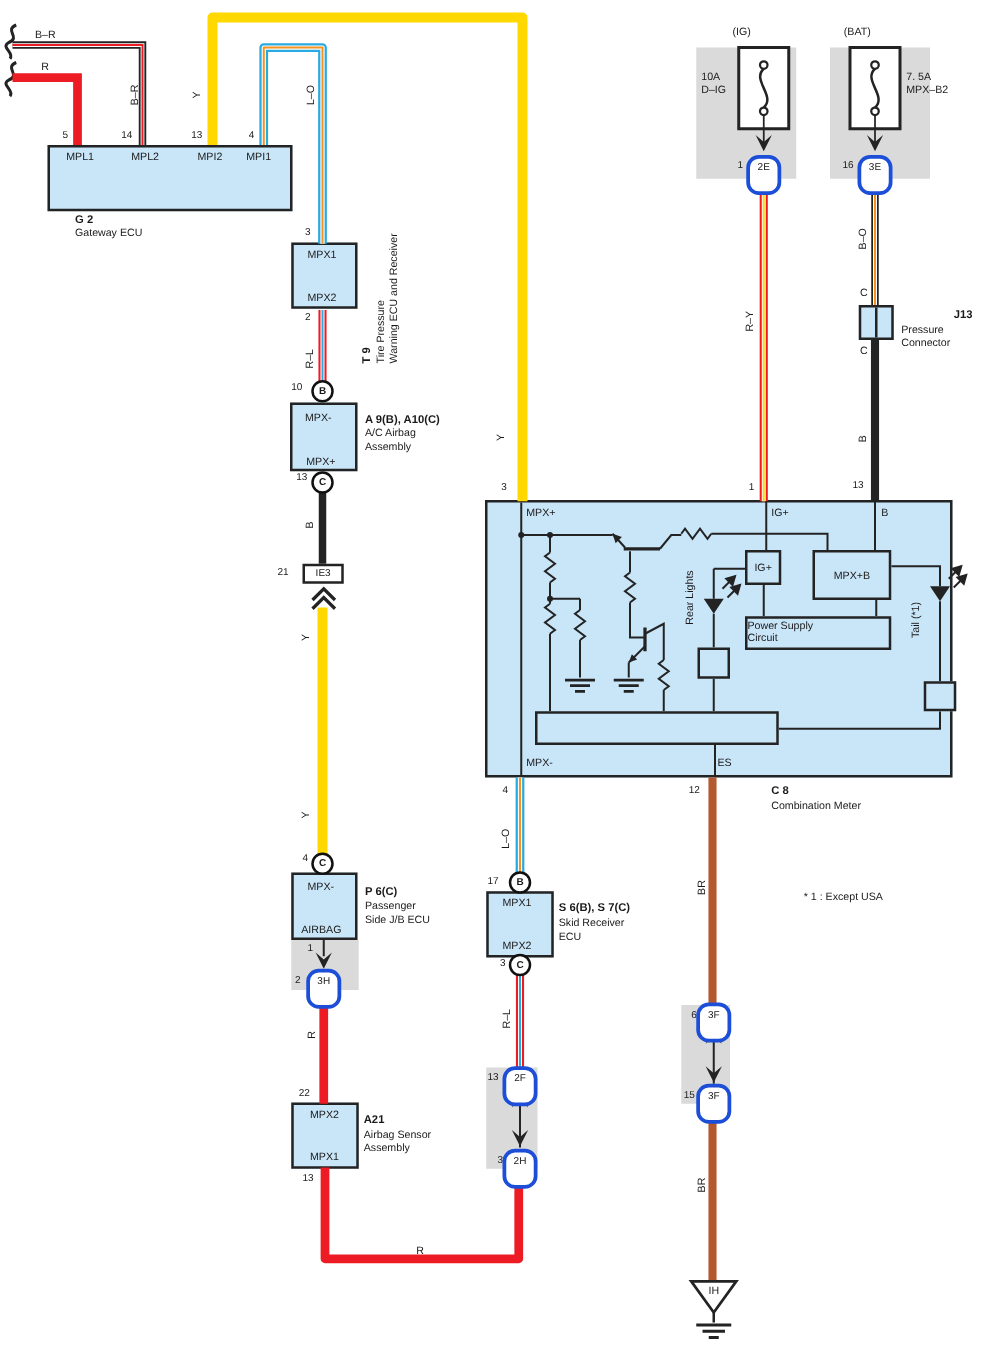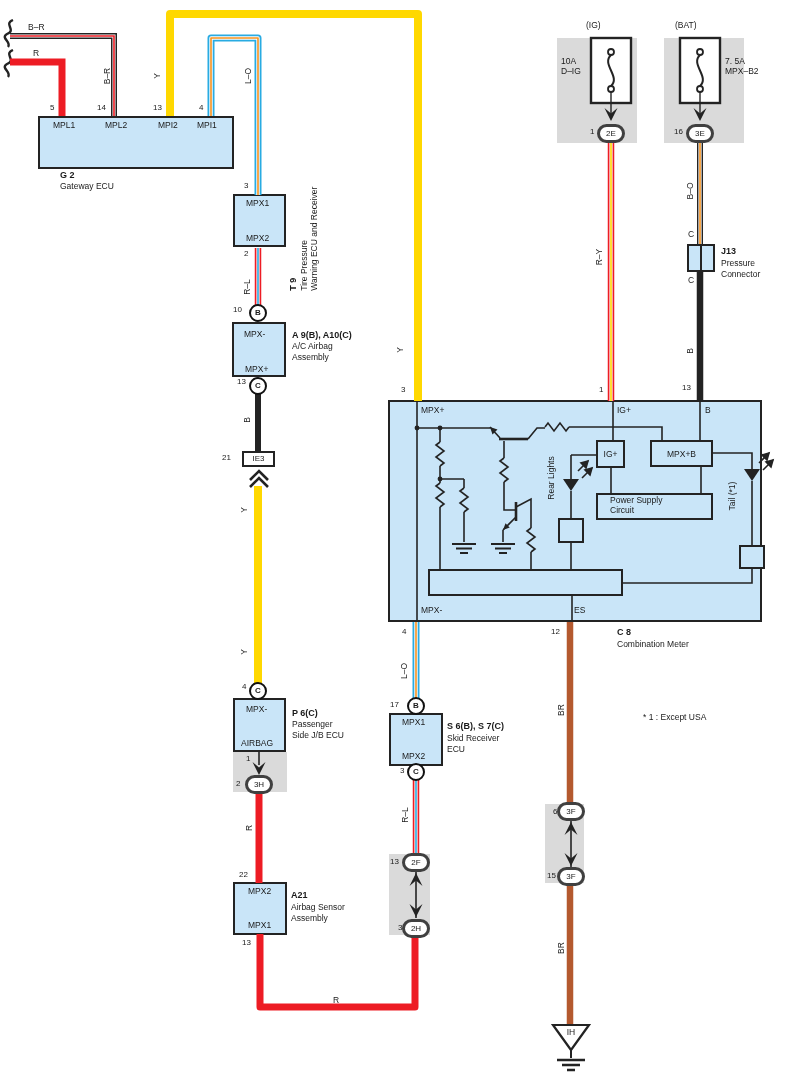--- a/index.html
+++ b/index.html
@@ -4,36 +4,36 @@
 <style>
   html,body{margin:0;padding:0;background:#fff;}
   .canvas{position:relative;width:789px;height:1078px;background:#fff;
           font-family:"Liberation Sans",sans-serif;overflow:hidden;color:#1a1a1a;}
   .comp,.gray,.ibox,.ie3box,.j13box{box-sizing:border-box;position:absolute;}
   .comp{background:#c9e5f8;border:2.4px solid #232323;}
   .gray{background:#dadada;}
   .ibox{background:#c9e5f8;border:2px solid #232323;display:flex;align-items:center;
         justify-content:center;font-size:8.5px;line-height:10px;}
   .ibox.left{justify-content:flex-start;flex-direction:column;align-items:flex-start;
-        padding-left:12px;}
+        }
   .ie3box{background:#fff;border:2.4px solid #232323;font-size:8px;text-align:center;
         line-height:9px;}
   .j13box{background:#c9e5f8;border:2.4px solid #232323;}
   .lbl{position:absolute;font-size:8.5px;line-height:10px;white-space:nowrap;}
   .bold{font-weight:bold;font-size:9px;}
   .num{font-size:8px;}
   .vl{position:absolute;width:80px;height:12px;text-align:center;white-space:nowrap;
       transform:rotate(-90deg);transform-origin:center;font-size:8.5px;line-height:12px;}
   .vblock{position:absolute;transform:rotate(-90deg);transform-origin:center;
       font-size:8.5px;line-height:10.5px;text-align:left;width:130px;white-space:nowrap;}
   .circ{position:absolute;box-sizing:border-box;width:18px;height:18px;background:#fff;
       border:2.6px solid #111;border-radius:50%;font-size:8px;font-weight:bold;
       line-height:13px;text-align:center;}
-  .oval{position:absolute;box-sizing:border-box;width:28px;height:19px;background:#fff;
-      border:3px solid #404040;border-radius:10px;font-size:8px;line-height:13px;text-align:center;}
+  .oval{position:absolute;box-sizing:border-box;width:28px;height:32px;background:#fff;
+      border:3px solid #1d4ed8;border-radius:10px;font-size:8px;line-height:13px;text-align:center;}
   svg{position:absolute;left:0;top:0;}
 </style>
 </head>
 <body>
 
 <div class="canvas">
 
   <div class="gray" style="left:557px;top:38px;width:80px;height:105px"></div>
   <div class="gray" style="left:664px;top:38px;width:80px;height:105px"></div>
   <div class="gray" style="left:233px;top:752px;width:54px;height:40px"></div>
@@ -291,21 +291,21 @@
   <span class="lbl num" style="left:599px;top:385px">1</span>
   <span class="lbl num" style="left:682px;top:383px">13</span>
   <span class="lbl num" style="left:402px;top:627px">4</span>
   <span class="lbl num" style="left:551px;top:627px">12</span>
   <span class="lbl" style="left:421px;top:405px">MPX+</span>
   <span class="lbl" style="left:617px;top:405px">IG+</span>
   <span class="lbl" style="left:705px;top:405px">B</span>
   <span class="lbl" style="left:421px;top:605px">MPX-</span>
   <span class="lbl" style="left:574px;top:605px">ES</span>
   <div class="ibox" style="left:596px;top:440px;width:29px;height:28px">IG+</div>
-  <div class="ibox" style="left:650px;top:440px;width:63px;height:27px">MPX+B</div>
+  <div class="ibox" style="left:650px;top:440px;width:63px;height:40px">MPX+B</div>
   <div class="ibox left" style="left:596px;top:493px;width:117px;height:27px">
     <div>Power Supply</div>
     <div>Circuit</div>
   </div>
   <div class="ibox" style="left:558px;top:518px;width:26px;height:25px"></div>
   <div class="ibox" style="left:739px;top:545px;width:26px;height:24px"></div>
   <div class="ibox" style="left:428px;top:569px;width:195px;height:27px"></div>
   <div class="vl" style="left:511px;top:472px">Rear Lights</div>
   <div class="vl" style="left:692px;top:490px">Tail (*1)</div>
   <span class="lbl bold" style="left:617px;top:627px">C 8</span>
@@ -320,21 +320,21 @@
   <span class="lbl" style="left:725px;top:56px">7. 5A</span>
   <span class="lbl" style="left:725px;top:66px">MPX–B2</span>
   <span class="lbl num" style="left:674px;top:127px">16</span>
   <div class="oval" style="left:686px;top:124px">3E</div>
 
   <span class="lbl" style="left:688px;top:229px">C</span>
   <div class="j13box" style="left:687px;top:244px;width:28px;height:28px">
     <div style="position:absolute;left:11px;top:0;width:2px;height:100%;background:#232323"></div>
   </div>
   <span class="lbl" style="left:688px;top:275px">C</span>
-  <span class="lbl bold" style="left:721px;top:246px">J13</span>
+  <span class="lbl bold" style="left:763px;top:246px">J13</span>
   <span class="lbl" style="left:721px;top:258px">Pressure</span>
   <span class="lbl" style="left:721px;top:269px">Connector</span>
 
   <span class="lbl num" style="left:390px;top:857px">13</span>
   <div class="oval" style="left:402px;top:853px">2F</div>
   <span class="lbl num" style="left:398px;top:923px">3</span>
   <div class="oval" style="left:402px;top:919px">2H</div>
 
   <span class="lbl num" style="left:553px;top:807px">6</span>
   <div class="oval" style="left:557px;top:802px">3F</div>

